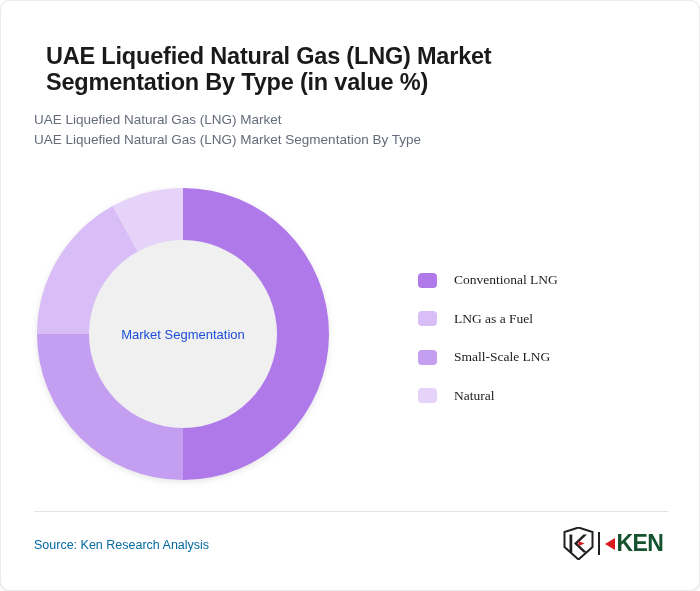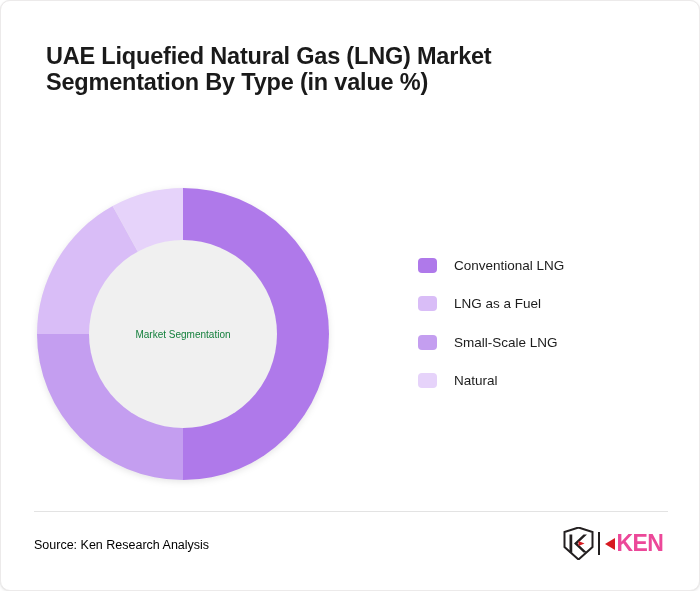--- a/index.html
+++ b/index.html
@@ -72,30 +72,31 @@
   }
   .center-label {
     position: absolute;
     left: 0;
     top: 0;
     width: 292px;
     height: 292px;
     display: flex;
     align-items: center;
     justify-content: center;
-    font-size: 10px;
-    color: #15803d;
+    font-size: 13px;
+    color: #1d4ed8;
     pointer-events: none;
   }
 
   
   .legend {
     position: absolute;
     left: 417px;
-    top: 80px;
+    top: 95px;
+    font-family: Liberation Serif, serif;
   }
   .legend-item {
     display: flex;
     align-items: center;
     height: 38.5px;
   }
   .legend-swatch {
     width: 19px;
     height: 15px;
     border-radius: 4px;
@@ -115,21 +116,21 @@
     top: 510px;
     width: 634px;
     height: 1px;
     background: #e3e3e3;
   }
   .source-text {
     position: absolute;
     left: 33px;
     top: 537px;
     font-size: 12.5px;
-    color: #000000;
+    color: #0369a1;
   }
   .logo {
     position: absolute;
     right: 30px;
     top: 525px;
     display: flex;
     align-items: center;
     height: 34px;
   }
   .logo-mark {
@@ -140,21 +141,21 @@
   .logo-bar {
     width: 2px;
     height: 23px;
     background: #231f20;
     margin: 0 5px 0 4px;
   }
   .logo-text {
     font-size: 23px;
     font-weight: bold;
     letter-spacing: -0.6px;
-    color: #ec4899;
+    color: #14532d;
     font-family: "Liberation Sans", sans-serif;
     display: flex;
     align-items: center;
   }
   .logo-text .tri {
     display: inline-block;
     width: 0;
     height: 0;
     border-top: 6px solid transparent;
     border-bottom: 6px solid transparent;
@@ -164,20 +165,24 @@
     top: 1px;
   }
 </style>
 </head>
 <body>
 
 <div class="card">
 
   <div class="header">
     <h1 class="chart-title">UAE Liquefied Natural Gas (LNG) Market Segmentation By Type (in value %)</h1>
+    <div class="subtitle-block">
+      <div class="subtitle-line">UAE Liquefied Natural Gas (LNG) Market</div>
+      <div class="subtitle-line">UAE Liquefied Natural Gas (LNG) Market Segmentation By Type</div>
+    </div>
   </div>
 
   <div class="chart-area">
 
     <div class="donut-wrap">
       <svg class="donut-svg" viewBox="0 0 292 292">
         <g id="donut-slices">
             <path d="M 146 146 L 146 0 A 146 146 0 0 1 146 292 Z" fill="#af79ea"></path>
             <path d="M 146 146 L 146 292 A 146 146 0 0 1 0 146.00000000000003 Z" fill="#c49ef0"></path>
             <path d="M 146 146 L 0 146.00000000000003 A 146 146 0 0 1 75.66396358114946 18.05922471359598 Z" fill="#d9bdf7"></path>

